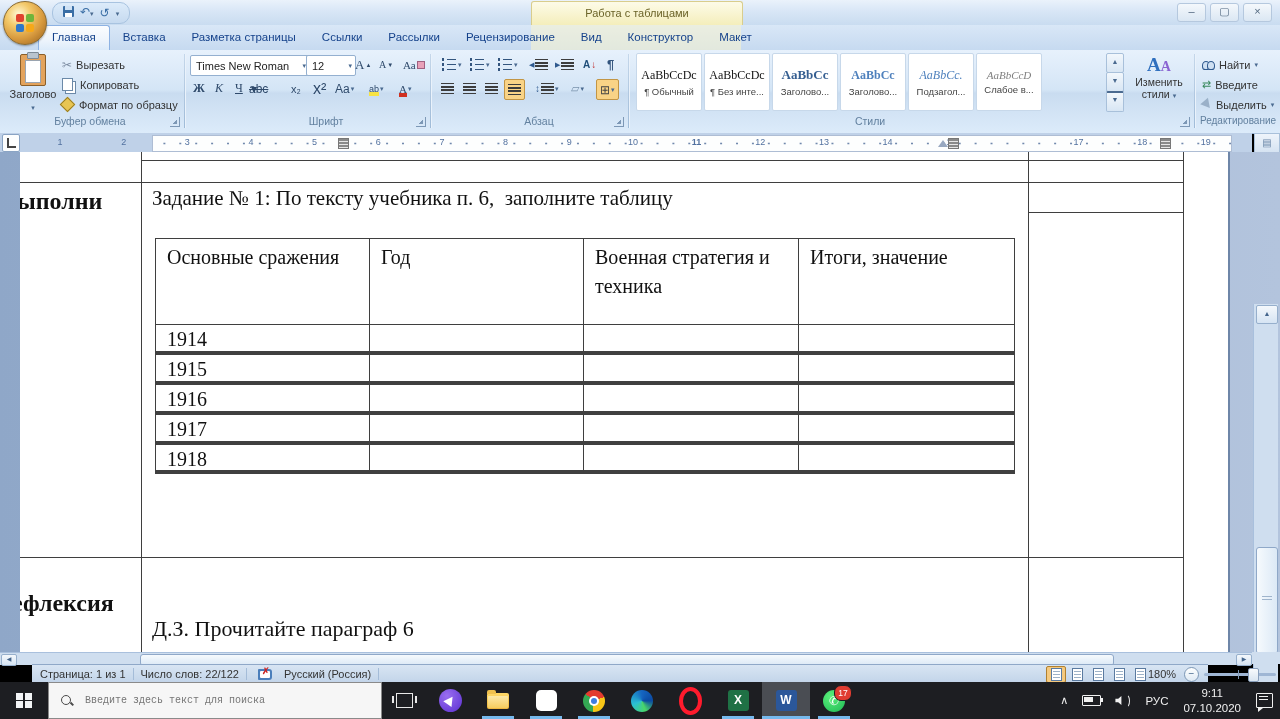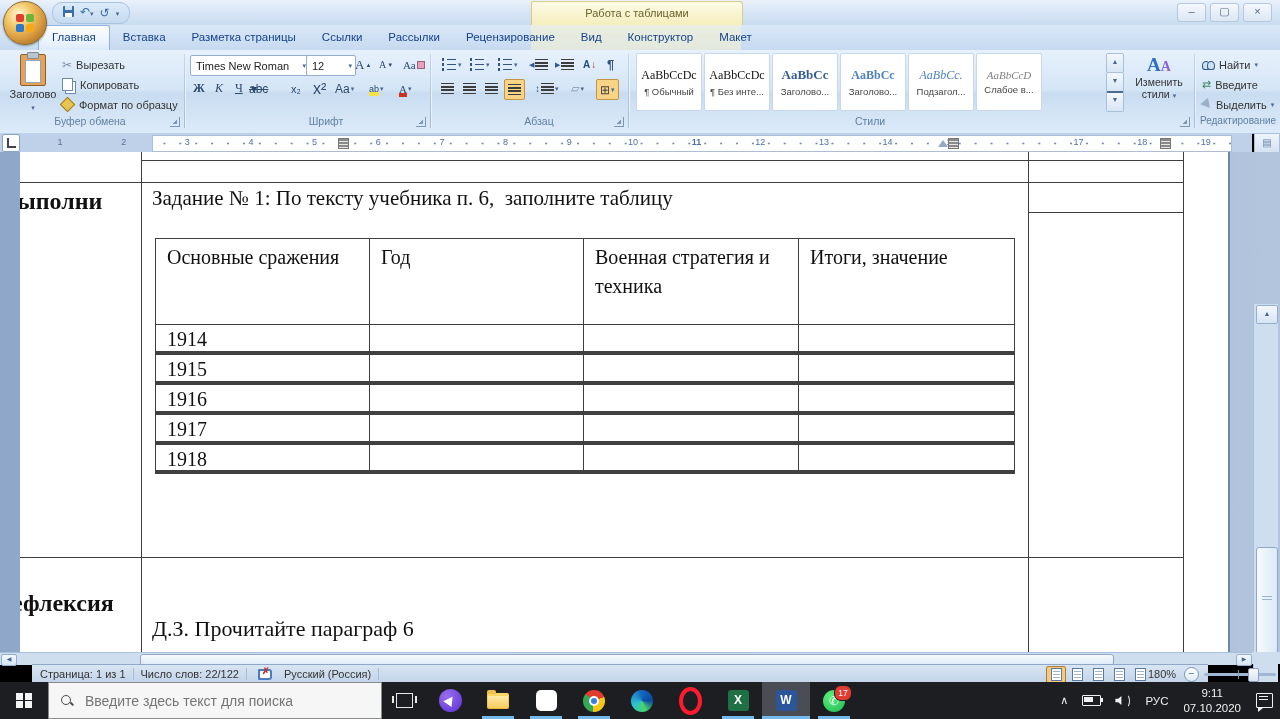--- a/index.html
+++ b/index.html
@@ -160,21 +160,21 @@
   #ztrack{position:absolute;left:1172px;top:8px;width:72px;height:3px;background:#9fb6d4;border-radius:2px;}
   #znotch{position:absolute;left:1206px;top:5px;width:1px;height:9px;background:#7d98b6;}
   #zthumb{position:absolute;left:1216px;top:3px;width:9px;height:12px;background:linear-gradient(#f8fafc,#d9e5f1);
     border:1px solid #8aa0bc;border-radius:2px;}
   
   #taskbar{position:absolute;left:0;top:682px;width:1280px;height:37px;background:#1d1e22;display:flex;align-items:stretch;}
   #startbtn{width:48px;display:flex;align-items:center;justify-content:center;}
   .winflag{display:grid;grid-template-columns:7px 7px;grid-template-rows:7px 7px;gap:1.5px;}
   .winflag i{background:#f2f4f6;}
   #searchbox{width:320px;background:#f6f6f6;border:1px solid #8a8a8a;display:flex;align-items:center;gap:10px;padding-left:12px;}
-  #searchbox input{border:none;outline:none;background:transparent;font-size:14px;color:#5a5a5a;width:260px;font-family:Liberation Sans, sans-serif;}
+  #searchbox input{border:none;outline:none;background:transparent;font-size:10px;color:#5a5a5a;width:260px;font-family:Liberation Mono, monospace;}
   .mag{position:relative;width:12px;height:12px;}
   .mag:before{content:"";position:absolute;left:0;top:0;width:8px;height:8px;border:1.6px solid #4a4a4a;border-radius:50%;}
   .mag:after{content:"";position:absolute;left:8.5px;top:8.5px;width:4px;height:1.6px;background:#4a4a4a;transform:rotate(45deg);}
   #taskview{width:44px;display:flex;align-items:center;justify-content:center;}
   .tv-ic{position:relative;width:15px;height:13px;border:1.5px solid #e8e8e8;}
   .tv-ic:before{content:"";position:absolute;left:-5px;top:2px;width:2px;height:7px;background:#e8e8e8;}
   .tv-ic:after{content:"";position:absolute;right:-5px;top:2px;width:2px;height:7px;background:#e8e8e8;}
   #apps{display:flex;}
   .slot{position:relative;width:48px;display:flex;align-items:center;justify-content:center;}
   .slot.act{background:#4a4d53;}

